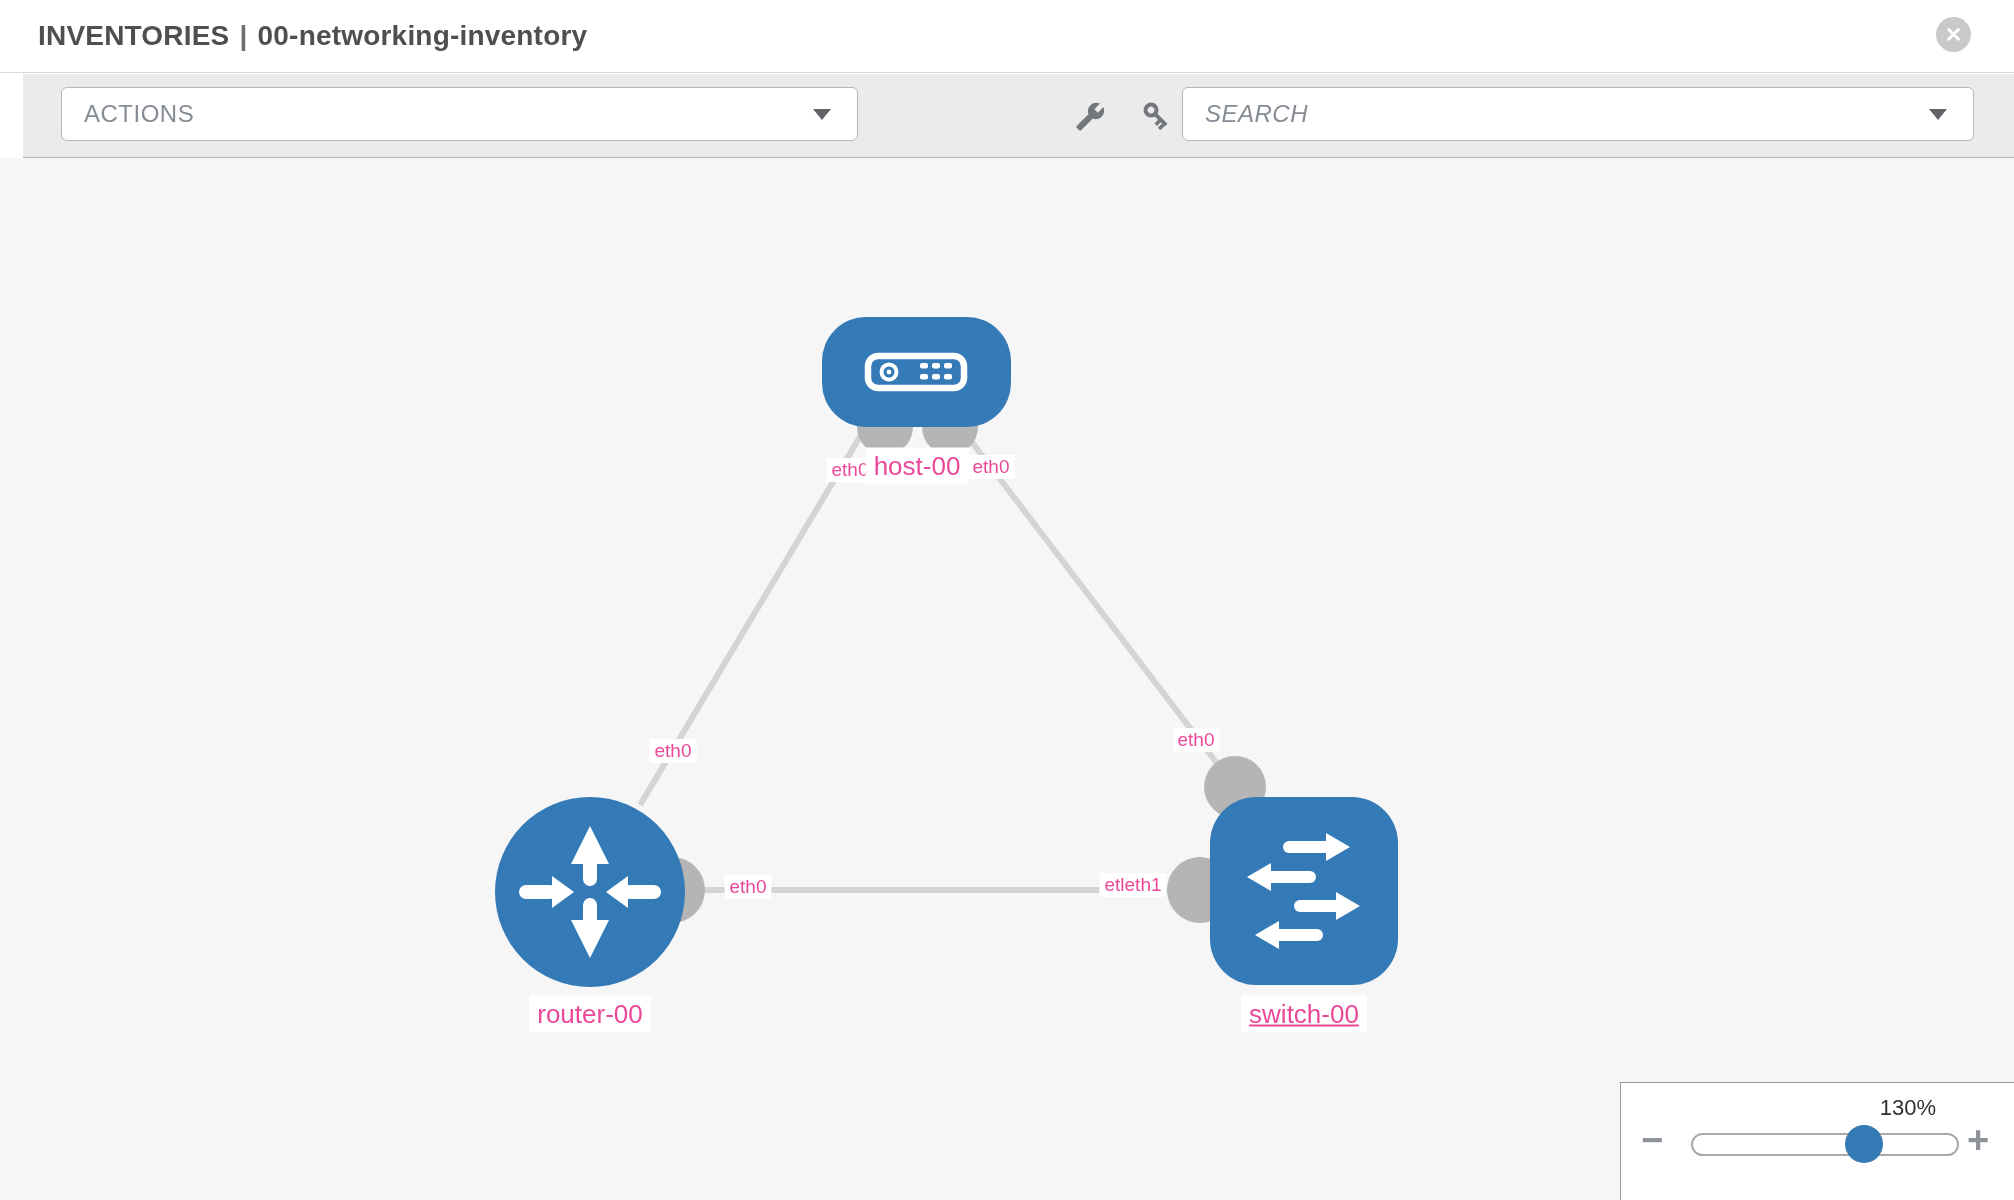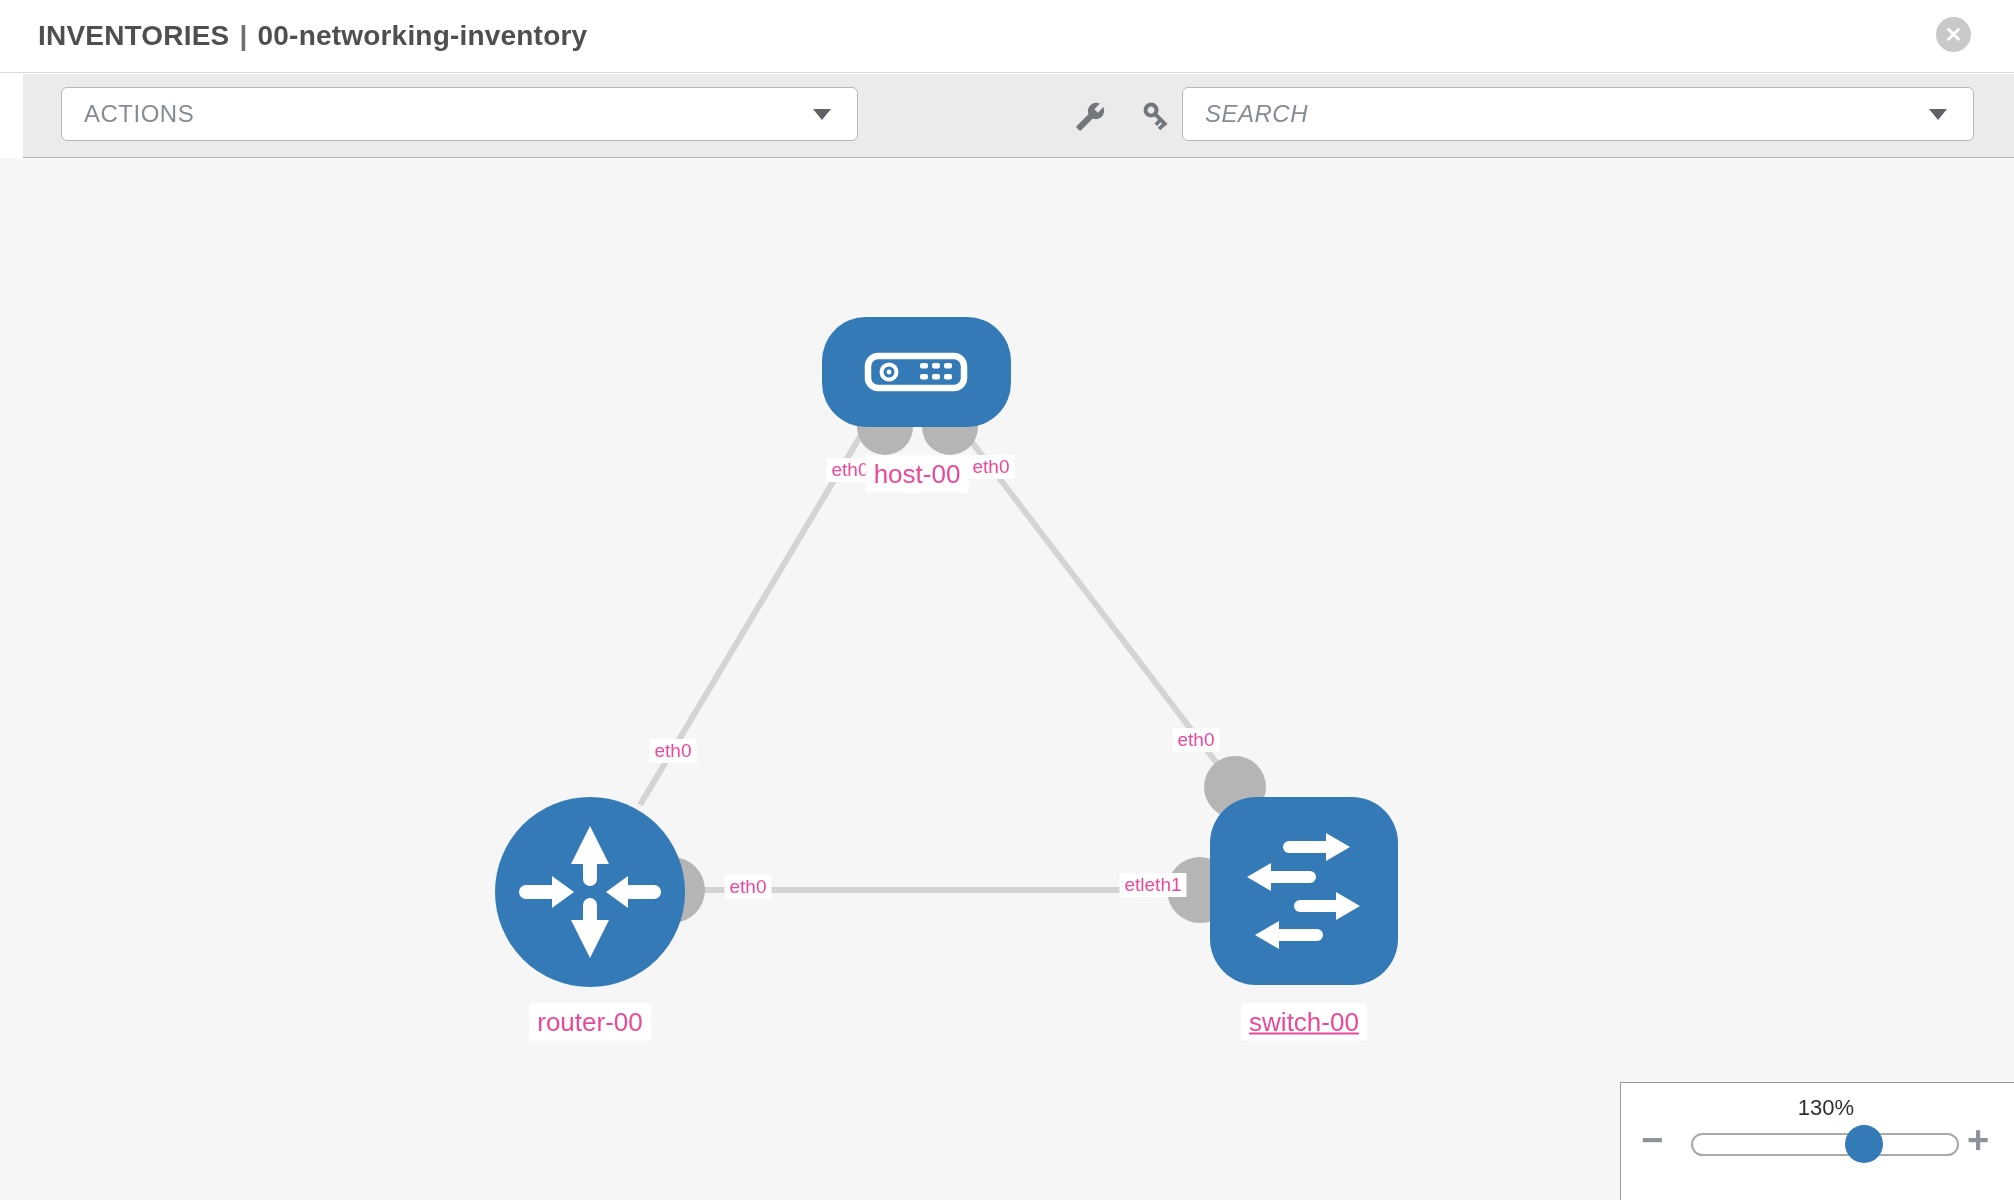--- a/index.html
+++ b/index.html
@@ -37,28 +37,28 @@
   .btn-key { left: 1112px; }
 
   
   .canvas { position: absolute; left: 0; top: 158px; width: 2014px; height: 1042px;
     background: #f6f6f6; overflow: hidden; }
   .topo-svg { position: absolute; left: 0; top: 0; }
 
   
   .chip { position: absolute; transform: translate(-50%, -50%); background: #ffffff;
     color: #ec4899; white-space: nowrap; }
-  .node-chip { font-size: 26px; padding: 3px 8px; z-index: 3; margin-top: 8px; }
+  .node-chip { font-size: 26px; padding: 3px 8px; z-index: 3; }
   .if-chip { font-size: 19px; padding: 1px 5px; z-index: 2; }
 
   
   .zoom-panel { position: absolute; left: 1620px; top: 1082px; width: 420px; height: 140px;
     background: #ffffff; border: 1px solid #9a9a9a; }
   .zoom-level { position: absolute; left: 95px; top: 12px; width: 220px;
-    text-align: center; font-size: 22px; color: #2f2f2f; }
+    text-align: right; font-size: 22px; color: #2f2f2f; }
   .zoom-minus, .zoom-plus { position: absolute; font-size: 38px; font-weight: 700;
     color: #8e9399; cursor: pointer; line-height: 1; }
   .zoom-minus { left: 20px; top: 38px; }
   .zoom-plus { left: 346px; top: 38px; }
   .zoom-track { position: absolute; left: 70px; top: 50px; width: 268px; height: 23px;
     background: #ffffff; border: 2px solid #a9a9a9; border-radius: 13px; cursor: pointer; }
   .zoom-thumb { position: absolute; left: 224px; top: 42px; width: 38px; height: 38px;
     border-radius: 50%; background: #337ab7; cursor: grab; }
 </style>
 </head>
@@ -161,21 +161,21 @@
           </g>
         </g>
       </g>
     </svg>
 
     <span class="chip if-chip" style="left:850px; top:312px;">eth0</span>
     <span class="chip if-chip" style="left:991px; top:309px;">eth0</span>
     <span class="chip if-chip" style="left:673px; top:593px;">eth0</span>
     <span class="chip if-chip" style="left:1196px; top:582px;">eth0</span>
     <span class="chip if-chip" style="left:748px; top:729px;">eth0</span>
-    <span class="chip if-chip" style="left:1133px; top:727px;margin-left:20px;">etleth1</span>
+    <span class="chip if-chip" style="left:1133px; top:727px;">etleth1</span>
 
     <span class="chip node-chip" style="left:917px; top:308px;">host-00</span>
     <span class="chip node-chip" style="left:590px; top:856px;">router-00</span>
     <span class="chip node-chip" style="left:1304px; top:856px;text-decoration:underline;">switch-00</span>
   </div>
 
   <div class="zoom-panel">
     <div class="zoom-level">130%</div>
     <span class="zoom-minus">−</span>
     <div class="zoom-track"></div>

